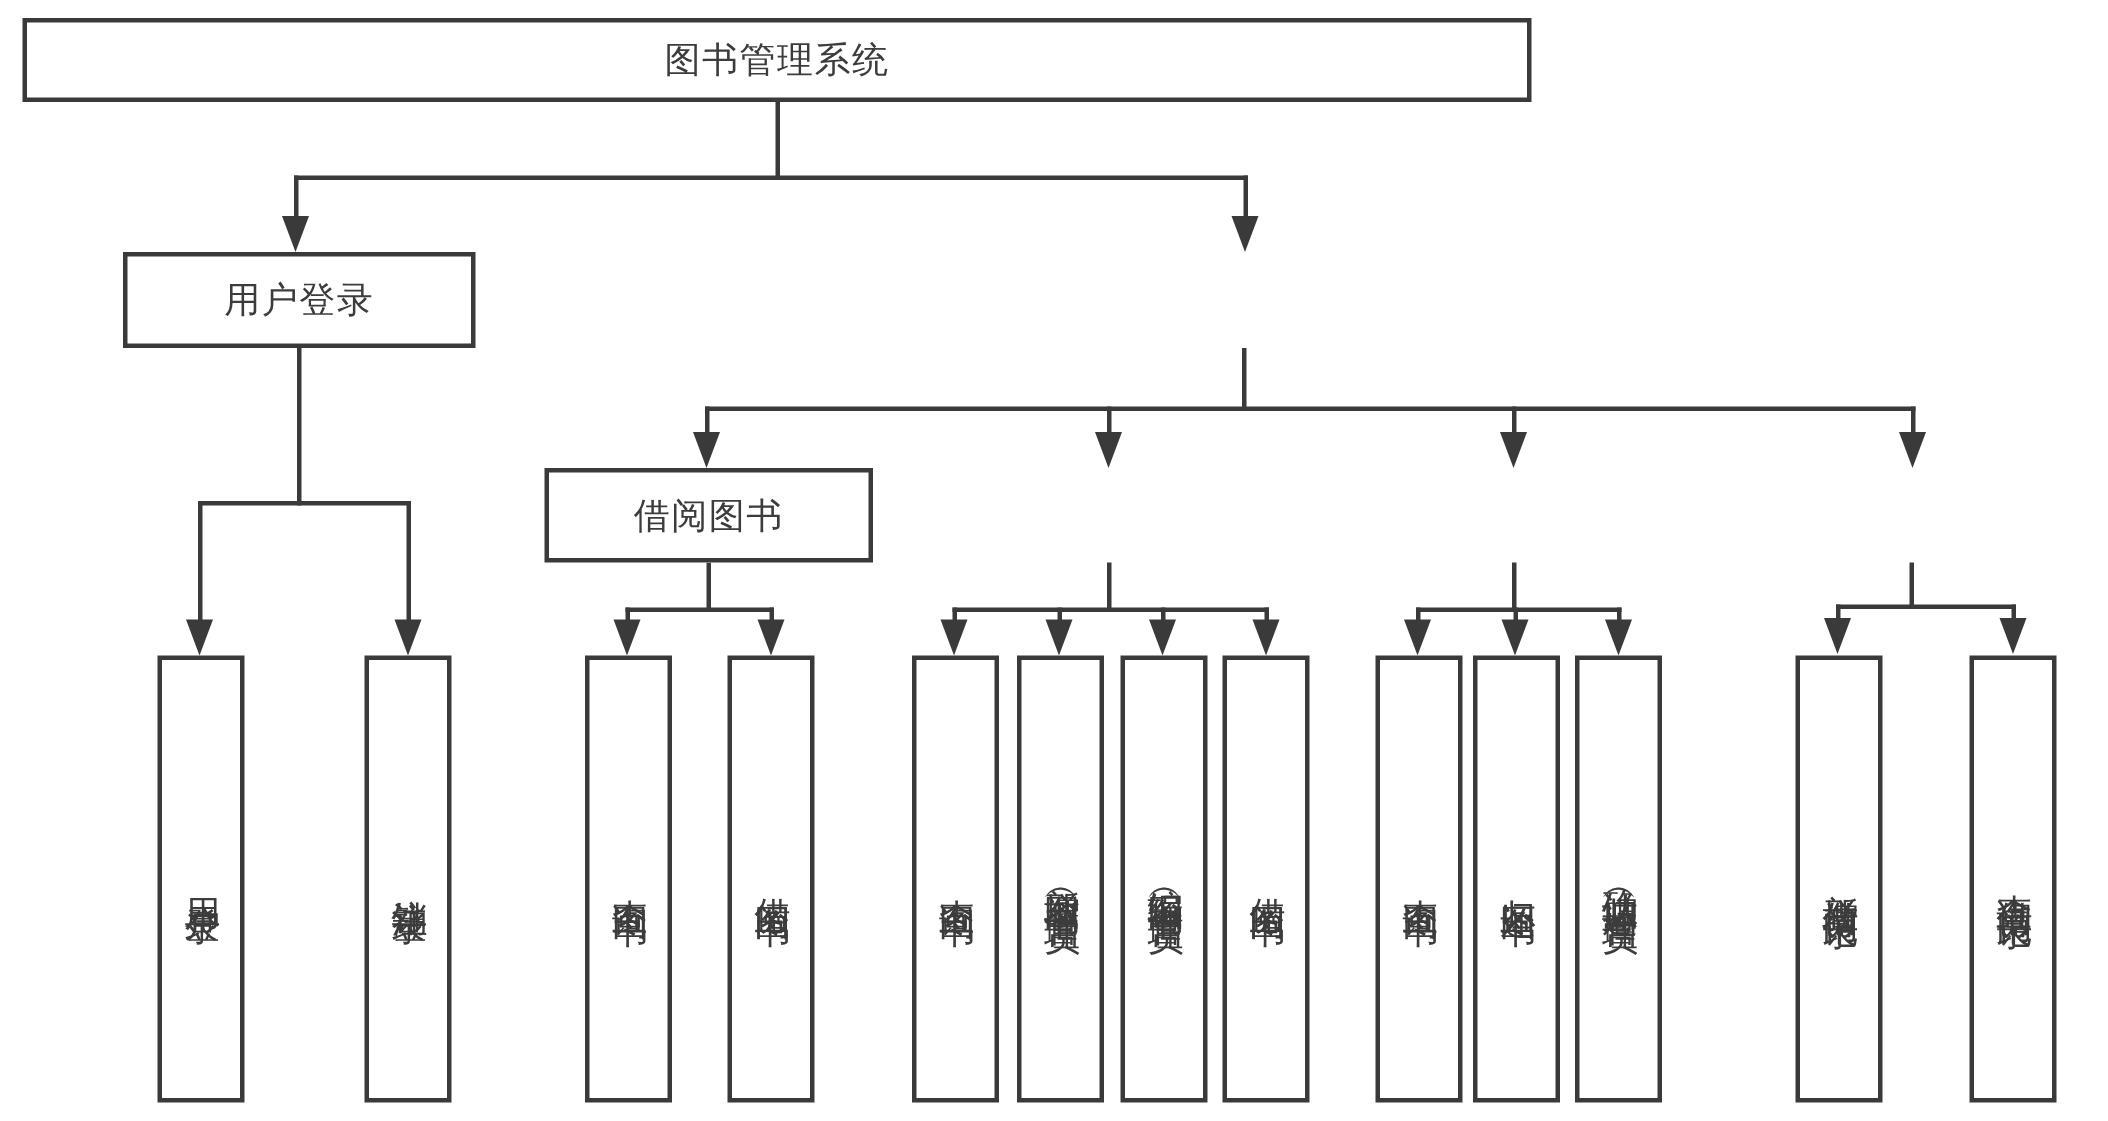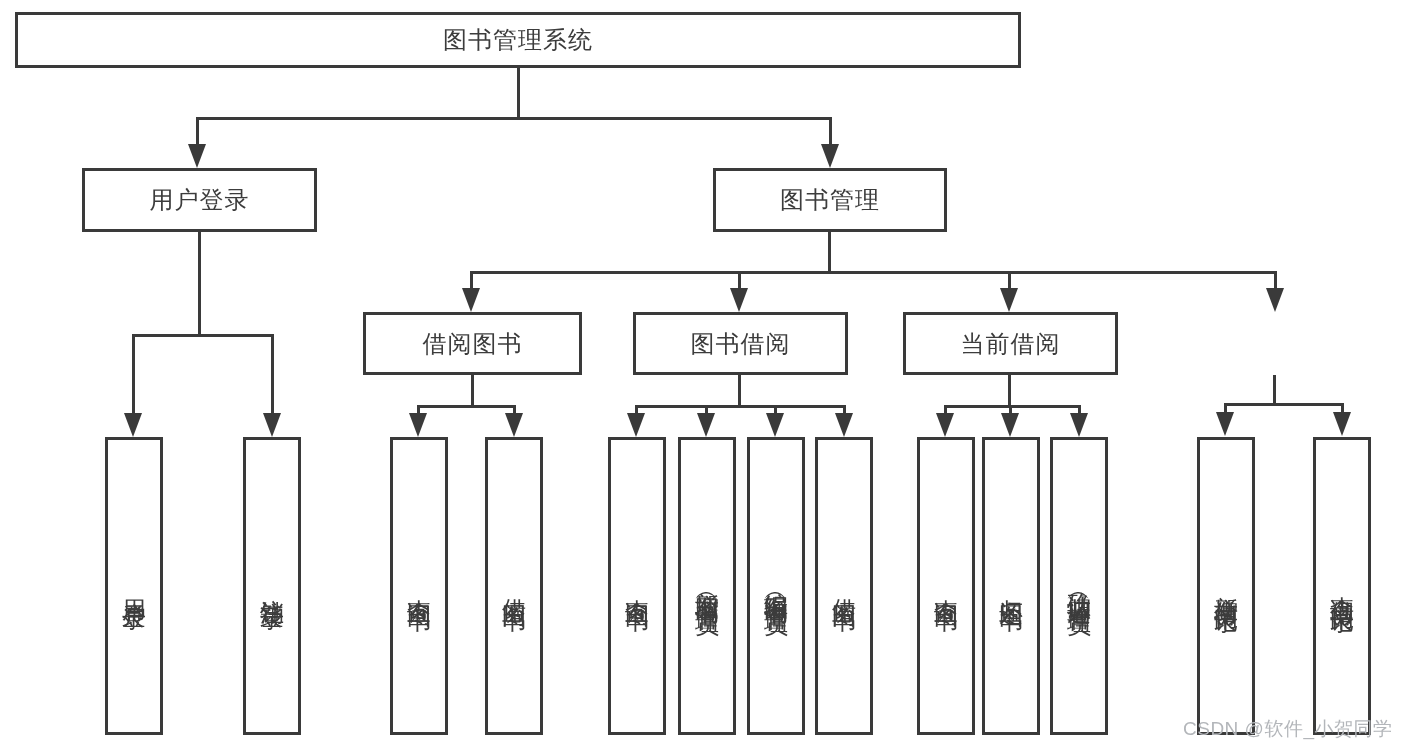--- a/index.html
+++ b/index.html
@@ -116,32 +116,23 @@
   <div class="vl" style="left:1341px; top:403px; height:12px;"></div>
   <div class="arr" style="left:1333px; top:412px;"></div>
 
   <div class="box" style="left:15px; top:12px; width:1006px; height:56px;">
     <span>图书管理系统</span>
   </div>
 
   <div class="box" style="left:82px; top:168px; width:235px; height:64px;">
     <span>用户登录</span>
   </div>
-  <div class="box" style="left:713px; top:168px; width:234px; height:64px;">
-    <span>图书管理</span>
-  </div>
 
   <div class="box" style="left:363px; top:312px; width:219px; height:63px;">
     <span>借阅图书</span>
-  </div>
-  <div class="box" style="left:633px; top:312px; width:215px; height:63px;">
-    <span>图书借阅</span>
-  </div>
-  <div class="box" style="left:903px; top:312px; width:215px; height:63px;">
-    <span>当前借阅</span>
   </div>
 
   <div class="vbox" style="left:105px; top:437px; width:58px; height:298px;">
     <span>用户登录</span>
   </div>
   <div class="vbox" style="left:243px; top:437px; width:58px; height:298px;">
     <span>注销登录</span>
   </div>
 
   <div class="vbox" style="left:390px; top:437px; width:58px; height:298px;">
@@ -174,15 +165,14 @@
     <span>确认归还（管理员）</span>
   </div>
 
   <div class="vbox" style="left:1197px; top:437px; width:58px; height:298px;">
     <span>新增借阅记录</span>
   </div>
   <div class="vbox" style="left:1313px; top:437px; width:58px; height:298px;">
     <span>查询借阅记录</span>
   </div>
 
-  <div class="watermark">CSDN @软件_小贺同学</div>
 
 </div>
 
 </body></html>

